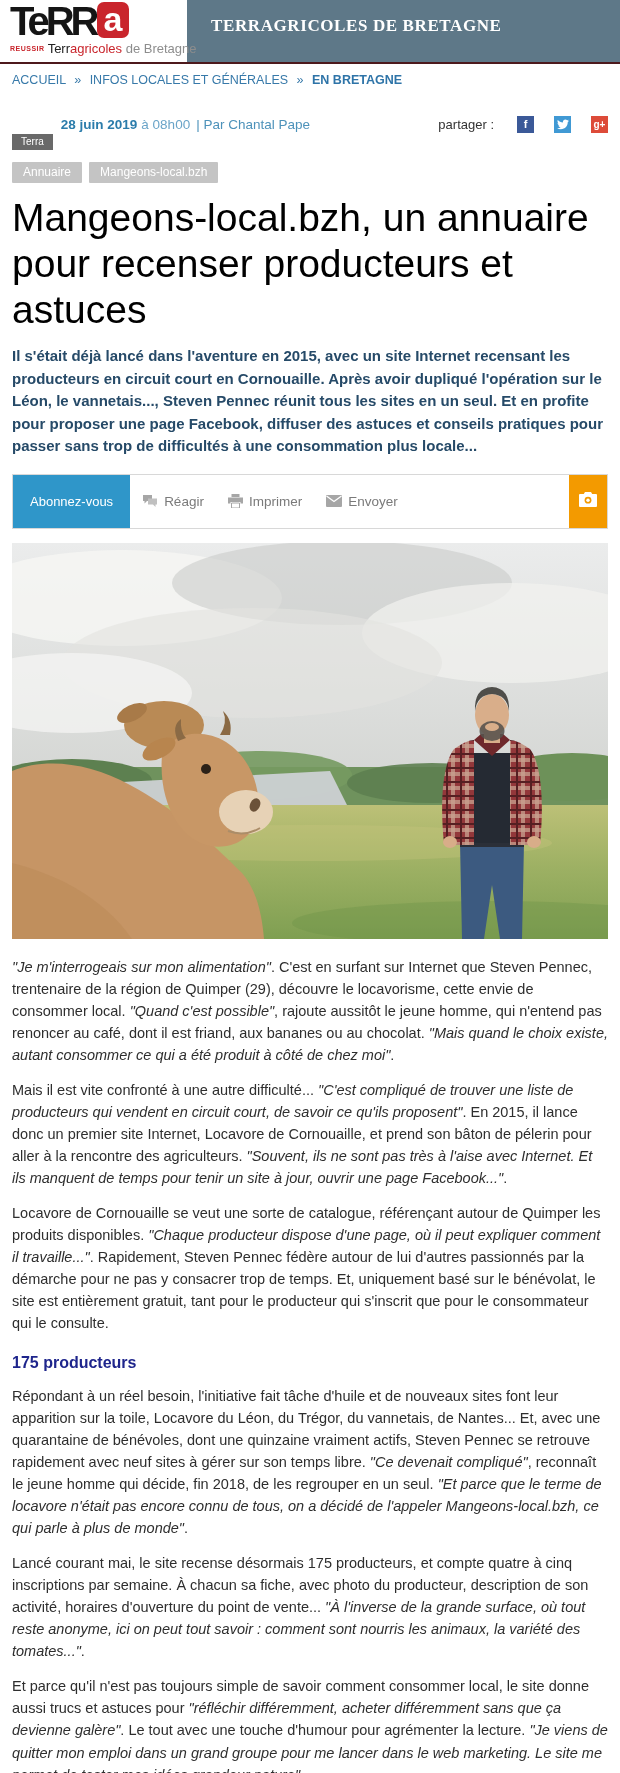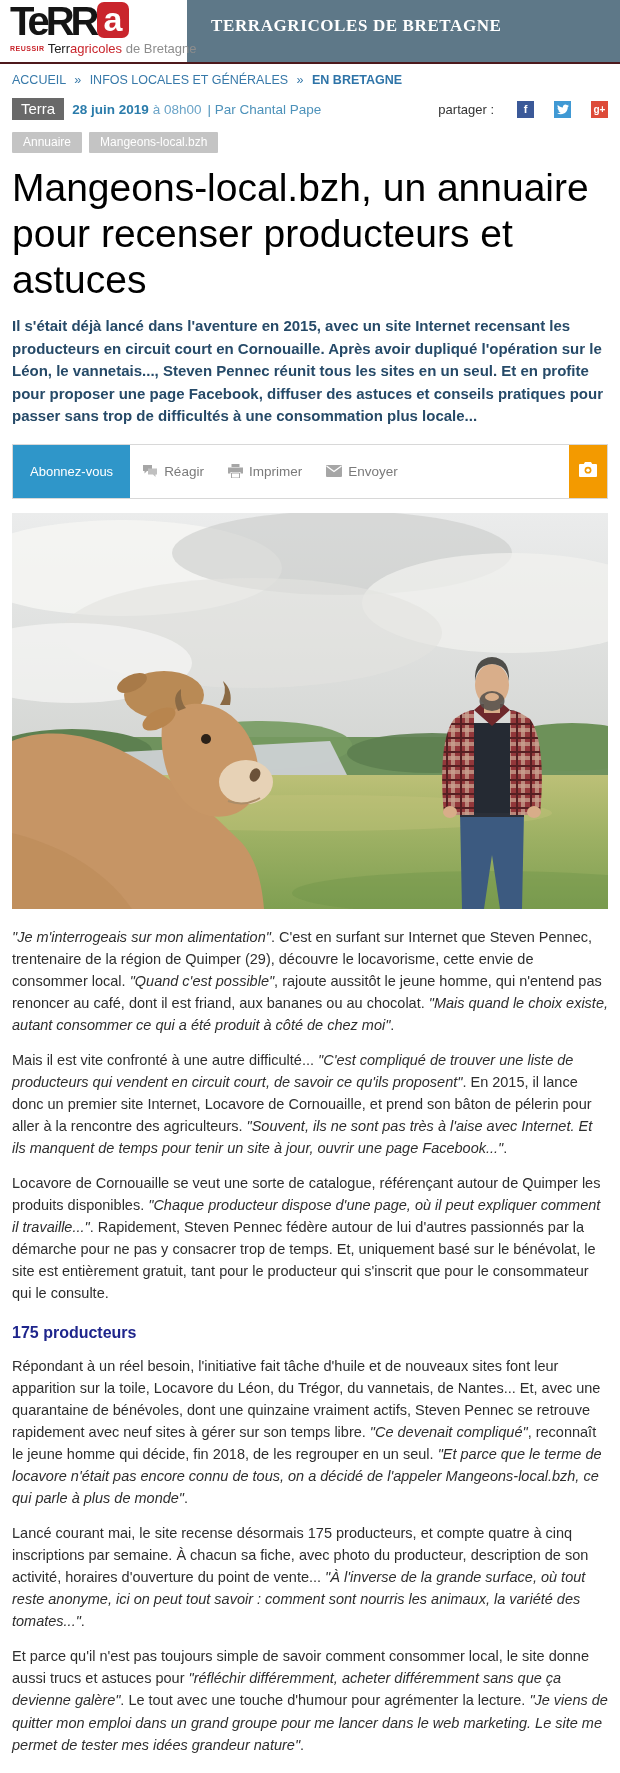--- a/index.html
+++ b/index.html
@@ -28,21 +28,21 @@
   .maroon-line { height:2px; background:#4d191c; }
 
   
   .breadcrumb { padding:9px 12px 7px; font-size:12.5px; color:#3779a9; }
   .breadcrumb a { color:#3779a9; text-decoration:none; cursor:pointer; }
   .breadcrumb .sep { margin:0 5px; color:#3779a9; }
   .bc-current { font-weight:bold; color:#2e74a8; }
 
   
   .meta-row { display:flex; align-items:center; padding:4px 12px; font-size:13.5px; }
-  .src-badge { background:#696969; color:#fff; padding:2px 9px 3px; font-size:15px; margin-right:8px; }
+  .src-badge { background:#696969; color:#fff; padding:2px 9px 3px; font-size:10px; margin-right:8px;margin-top:36px; }
   .date { color:#2b7cab; font-weight:bold; margin-right:4px; }
   .time { color:#6aa4c8; margin-right:6px; }
   .author { color:#4d92ba; }
   .share { margin-left:auto; display:flex; align-items:center; gap:20px; }
   .share-label { color:#333; font-size:13px; margin-right:3px; }
   .si { width:17px; height:17px; display:inline-flex; align-items:center; justify-content:center; color:#fff; font-size:11px; font-weight:bold; cursor:pointer; text-decoration:none; }
   .si.fb { background:#3b5998; }
   .si.tw { background:#4099d4; }
   .si.gp { background:#dd4b39; font-size:10px; }
 

